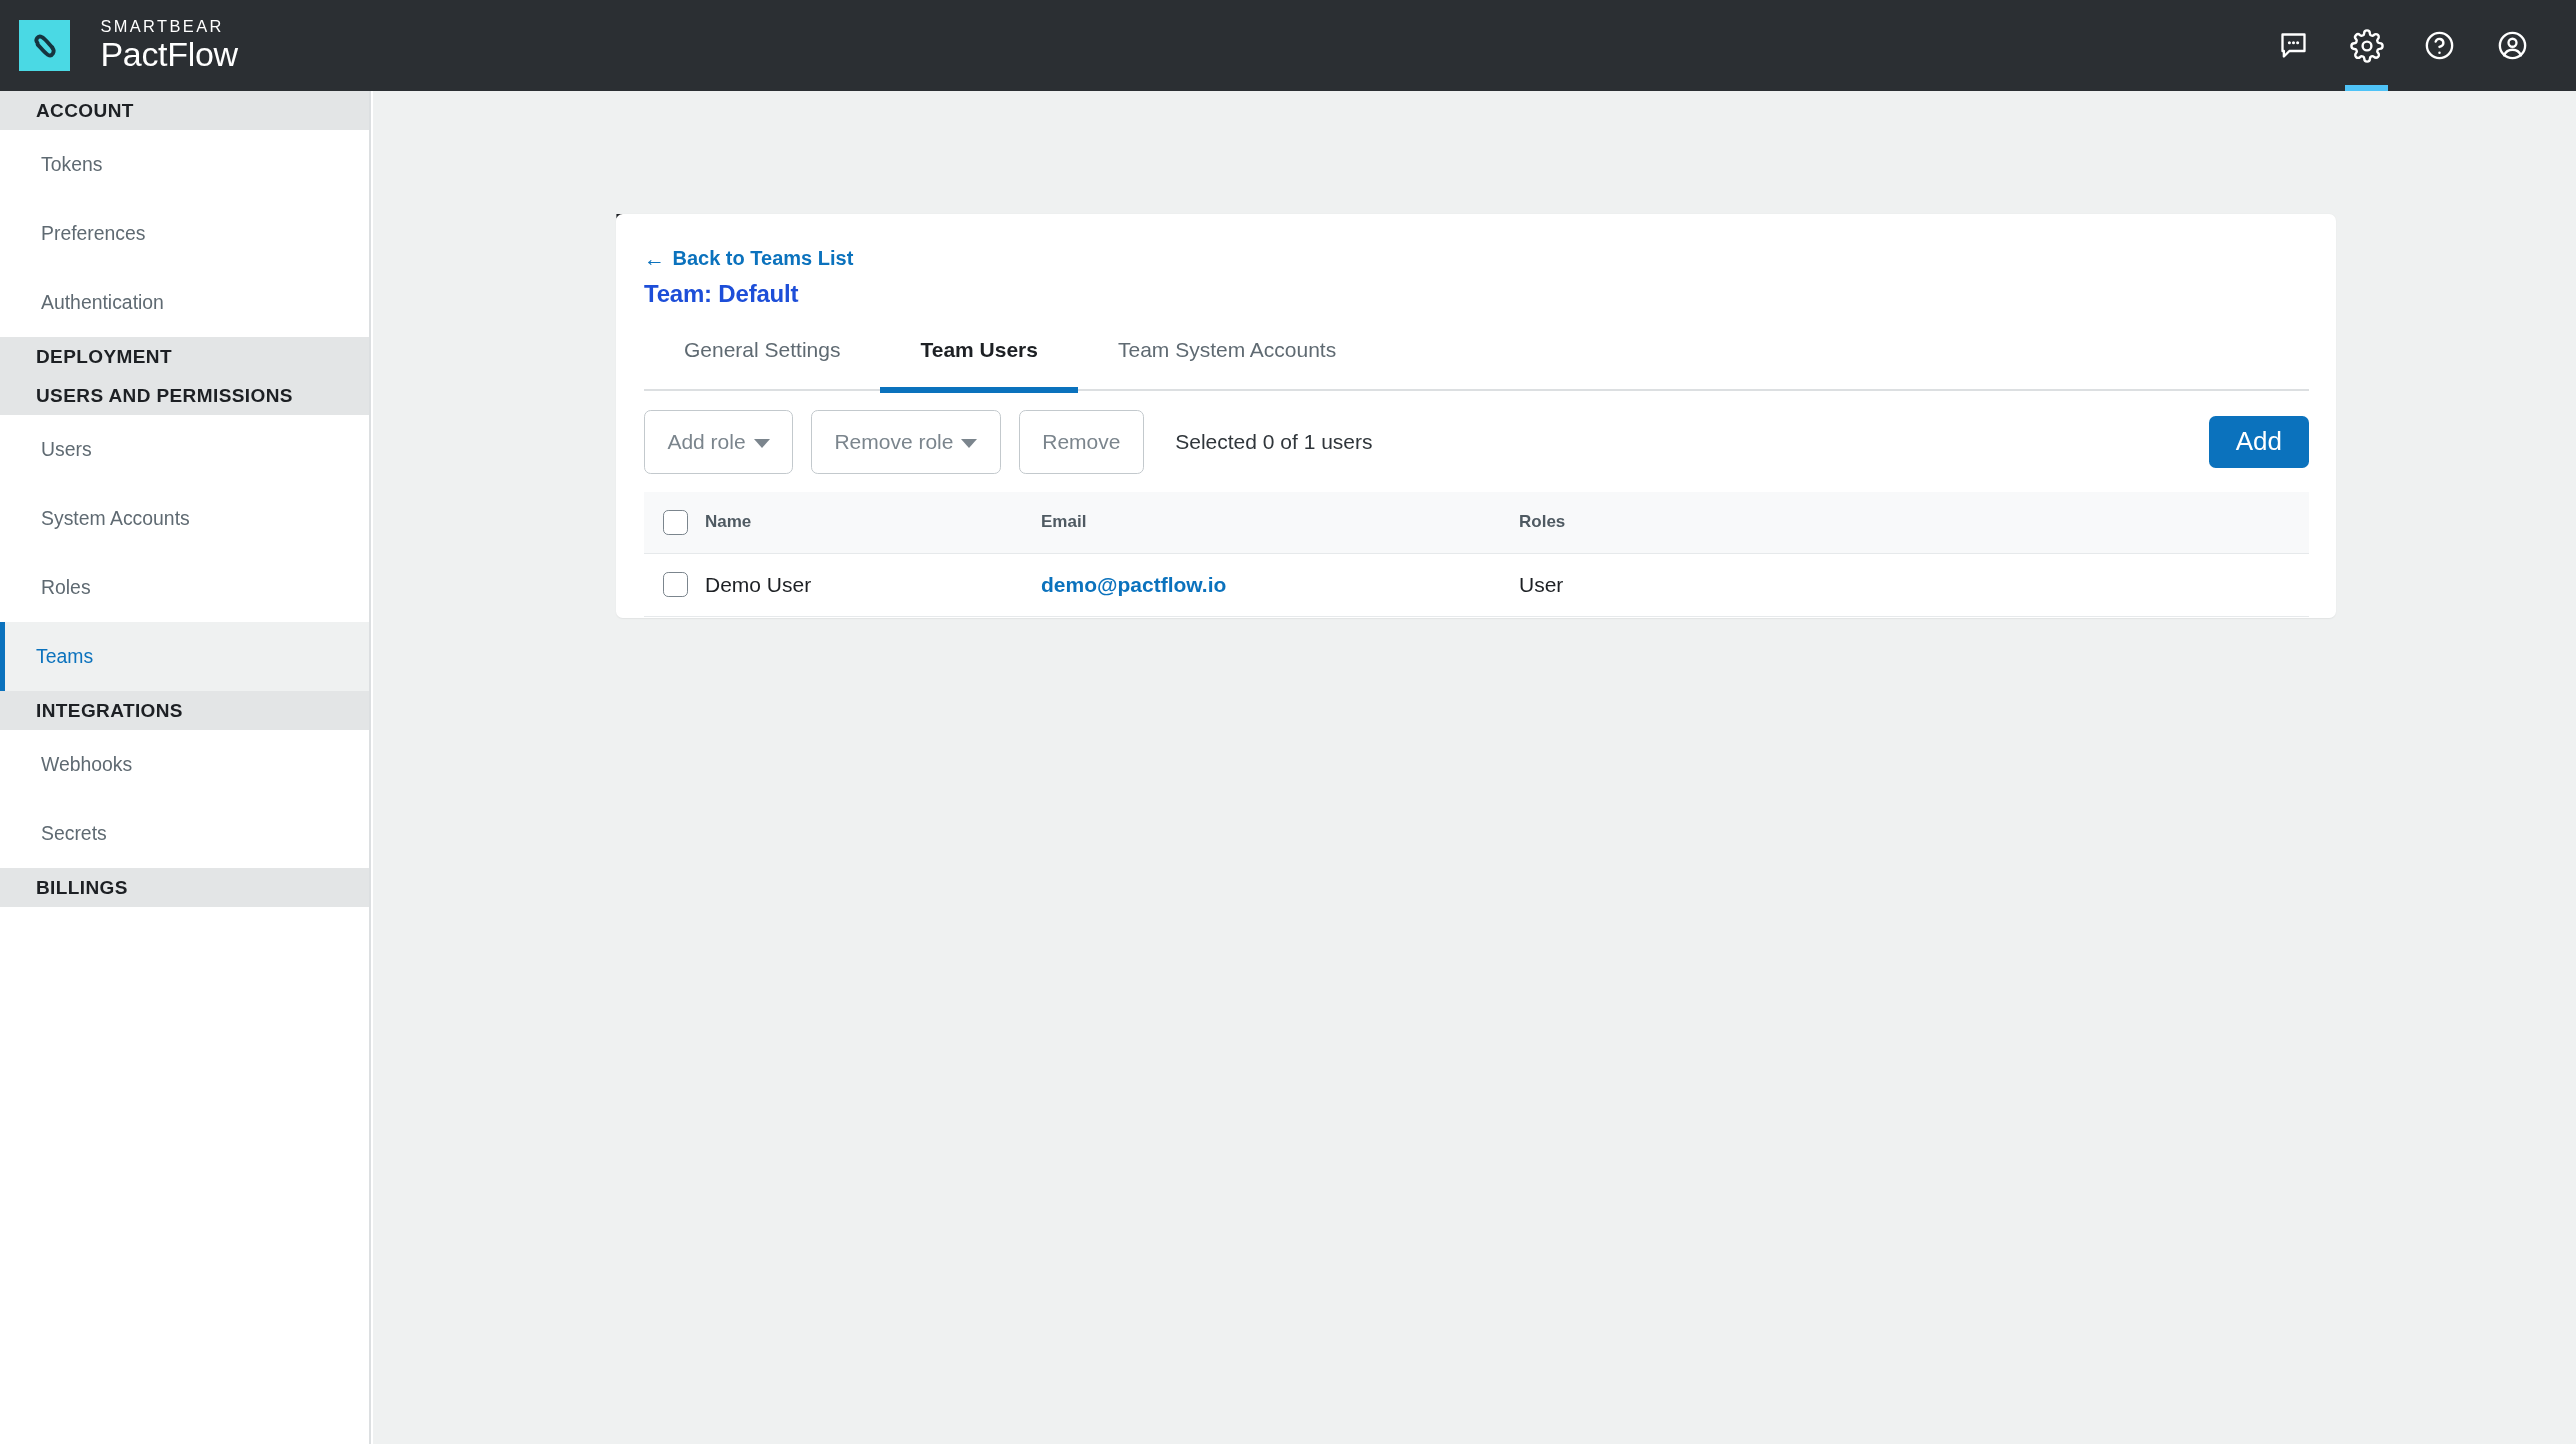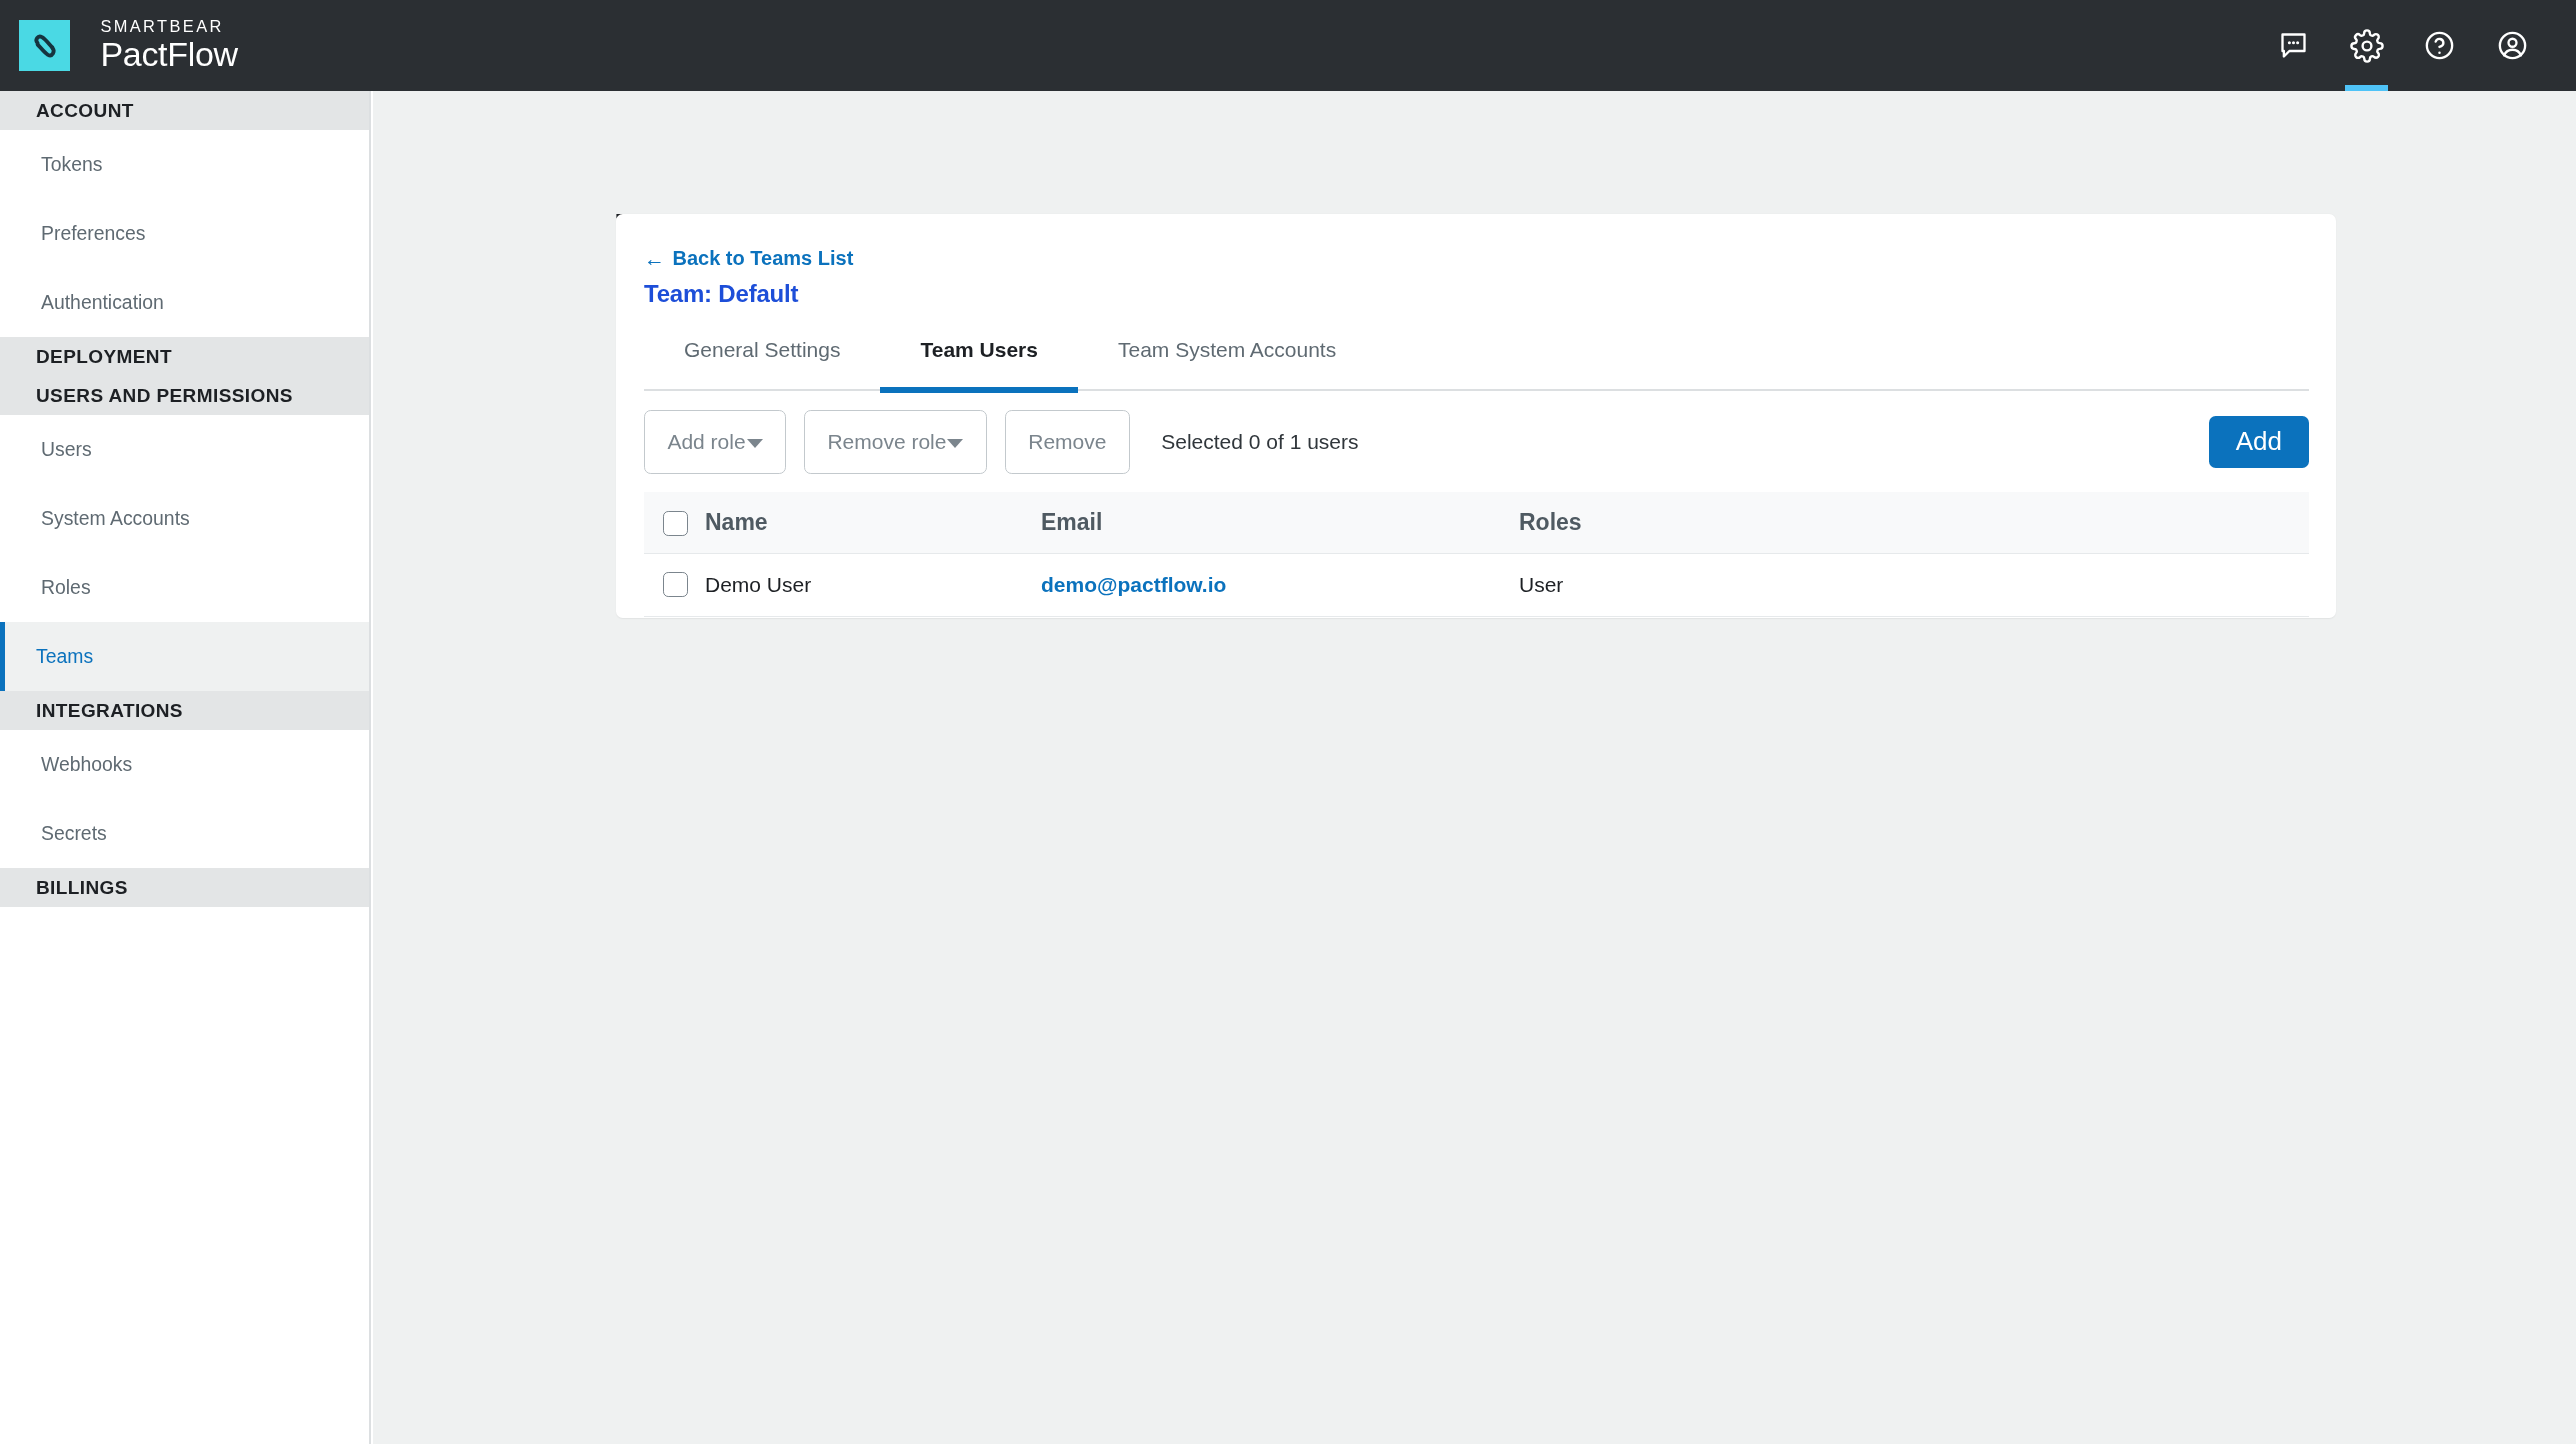--- a/index.html
+++ b/index.html
@@ -221,21 +221,21 @@
     border: 1.5px solid #c3c9cd;
     border-radius: 6.7px;
     background: #ffffff;
     color: #7b858d;
     font-size: 21px;
     font-family: "Liberation Sans", sans-serif;
     padding: 0 22.4px;
     margin-right: 18px;
     display: flex;
     align-items: center;
-    gap: 1px;
+    gap: 8px;
     cursor: pointer;
     text-align: right;
   }
   .caret {
     display: inline-block;
     width: 0; height: 0;
     border-left: 8.2px solid transparent;
     border-right: 8.2px solid transparent;
     border-top: 9px solid #7b858d;
     margin-top: 3px;
@@ -263,21 +263,21 @@
   
   .tbl {
     position: absolute;
     top: 278px; left: 28px;
     width: 1665px;
     border-collapse: collapse;
   }
   .tbl thead tr { background: #f8f9fa; }
   .tbl th {
     text-align: left;
-    font-size: 23px;
+    font-size: 17px;
     font-weight: 700;
     color: #4f5a62;
     padding: 16.4px 0;
     height: 61px;
     vertical-align: middle;
     border-bottom: 1.5px solid #e6e9eb;
   }
   .tbl td {
     font-size: 21px;
     color: #1d2024;

